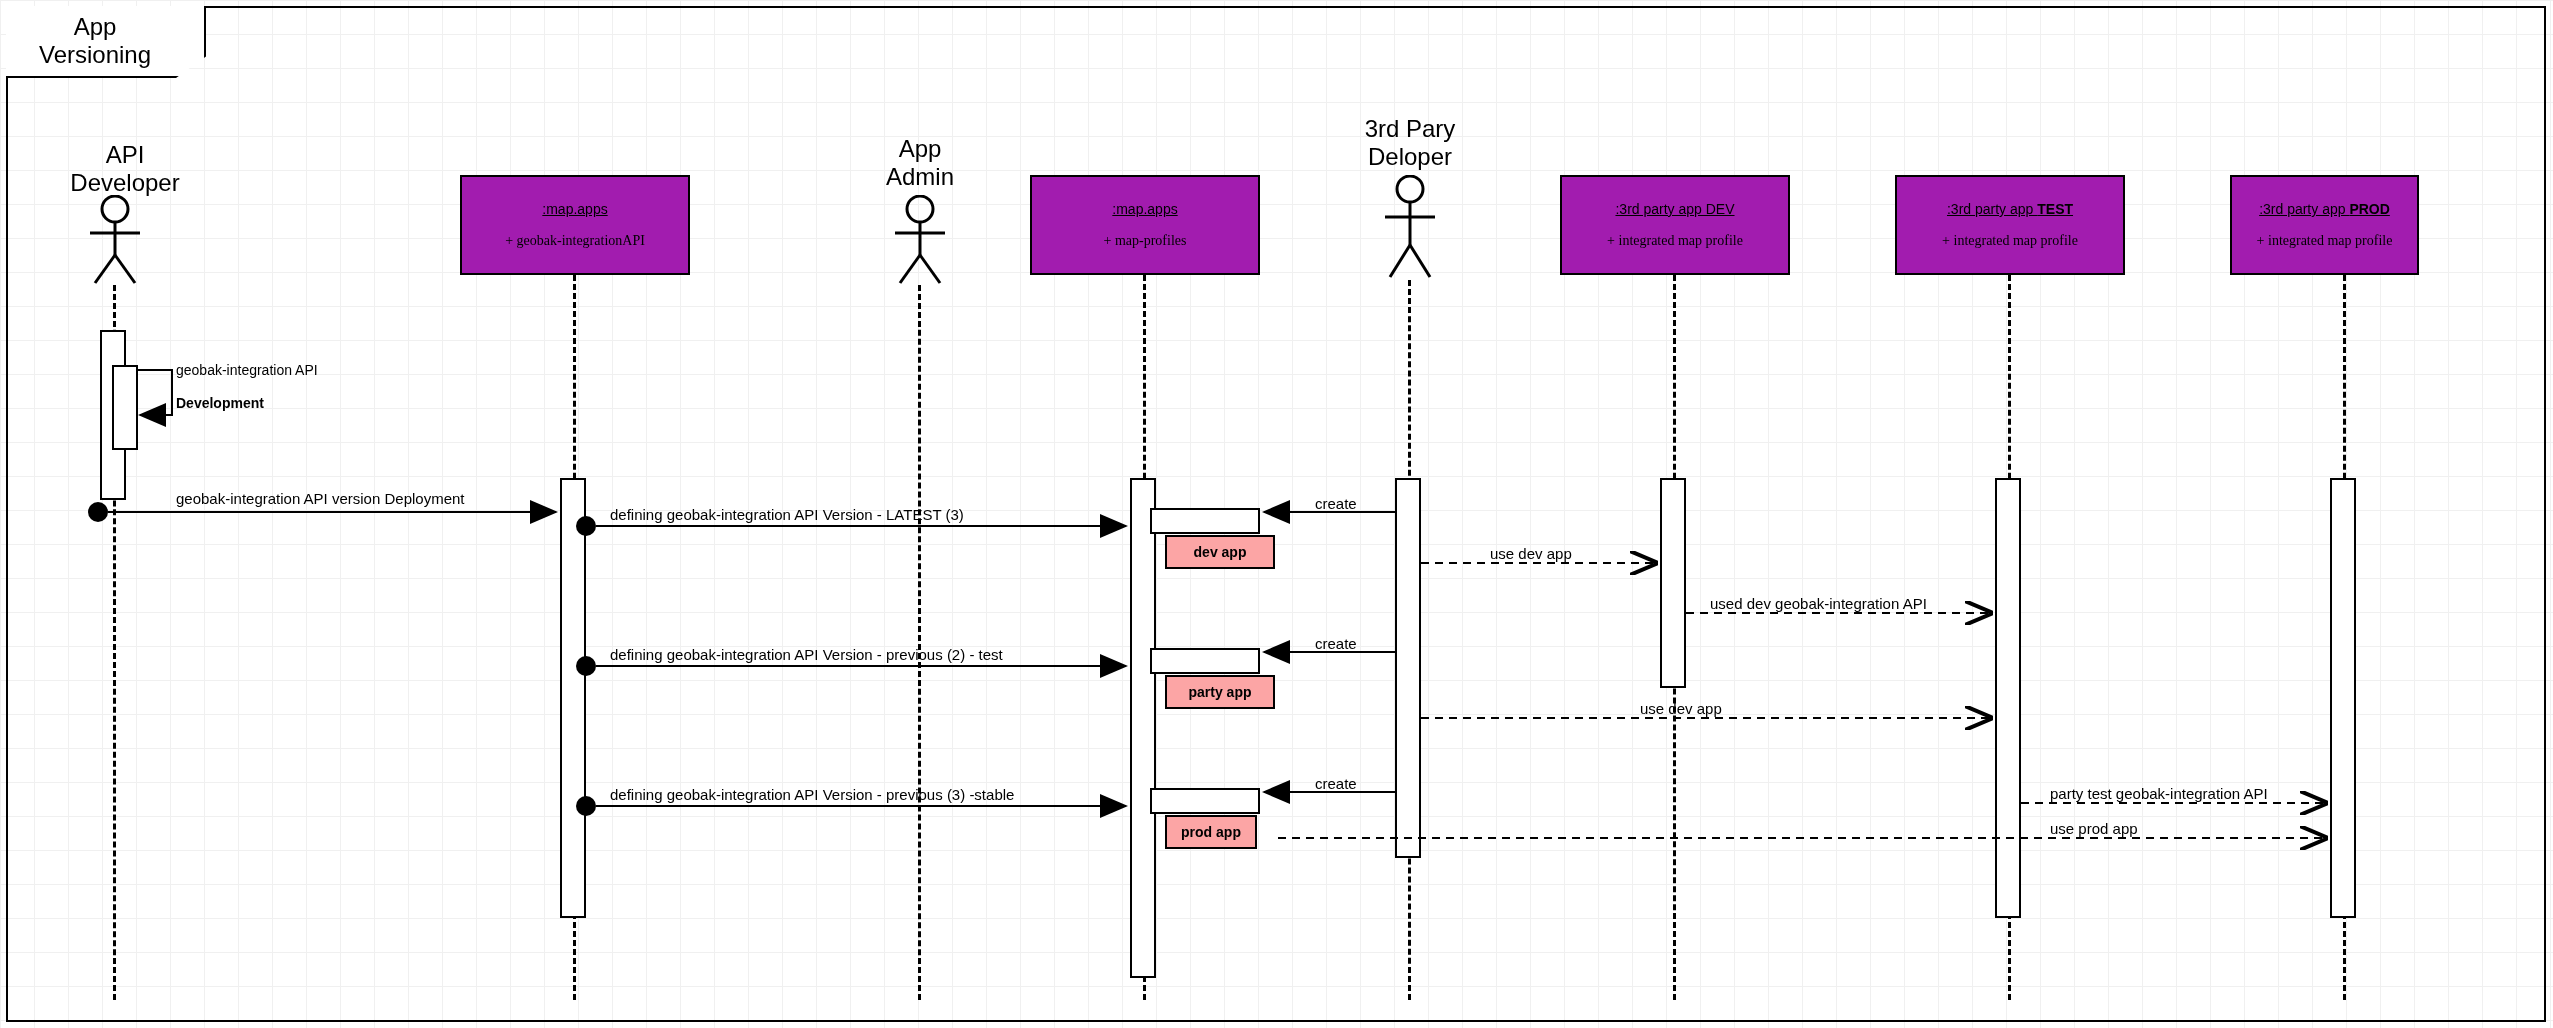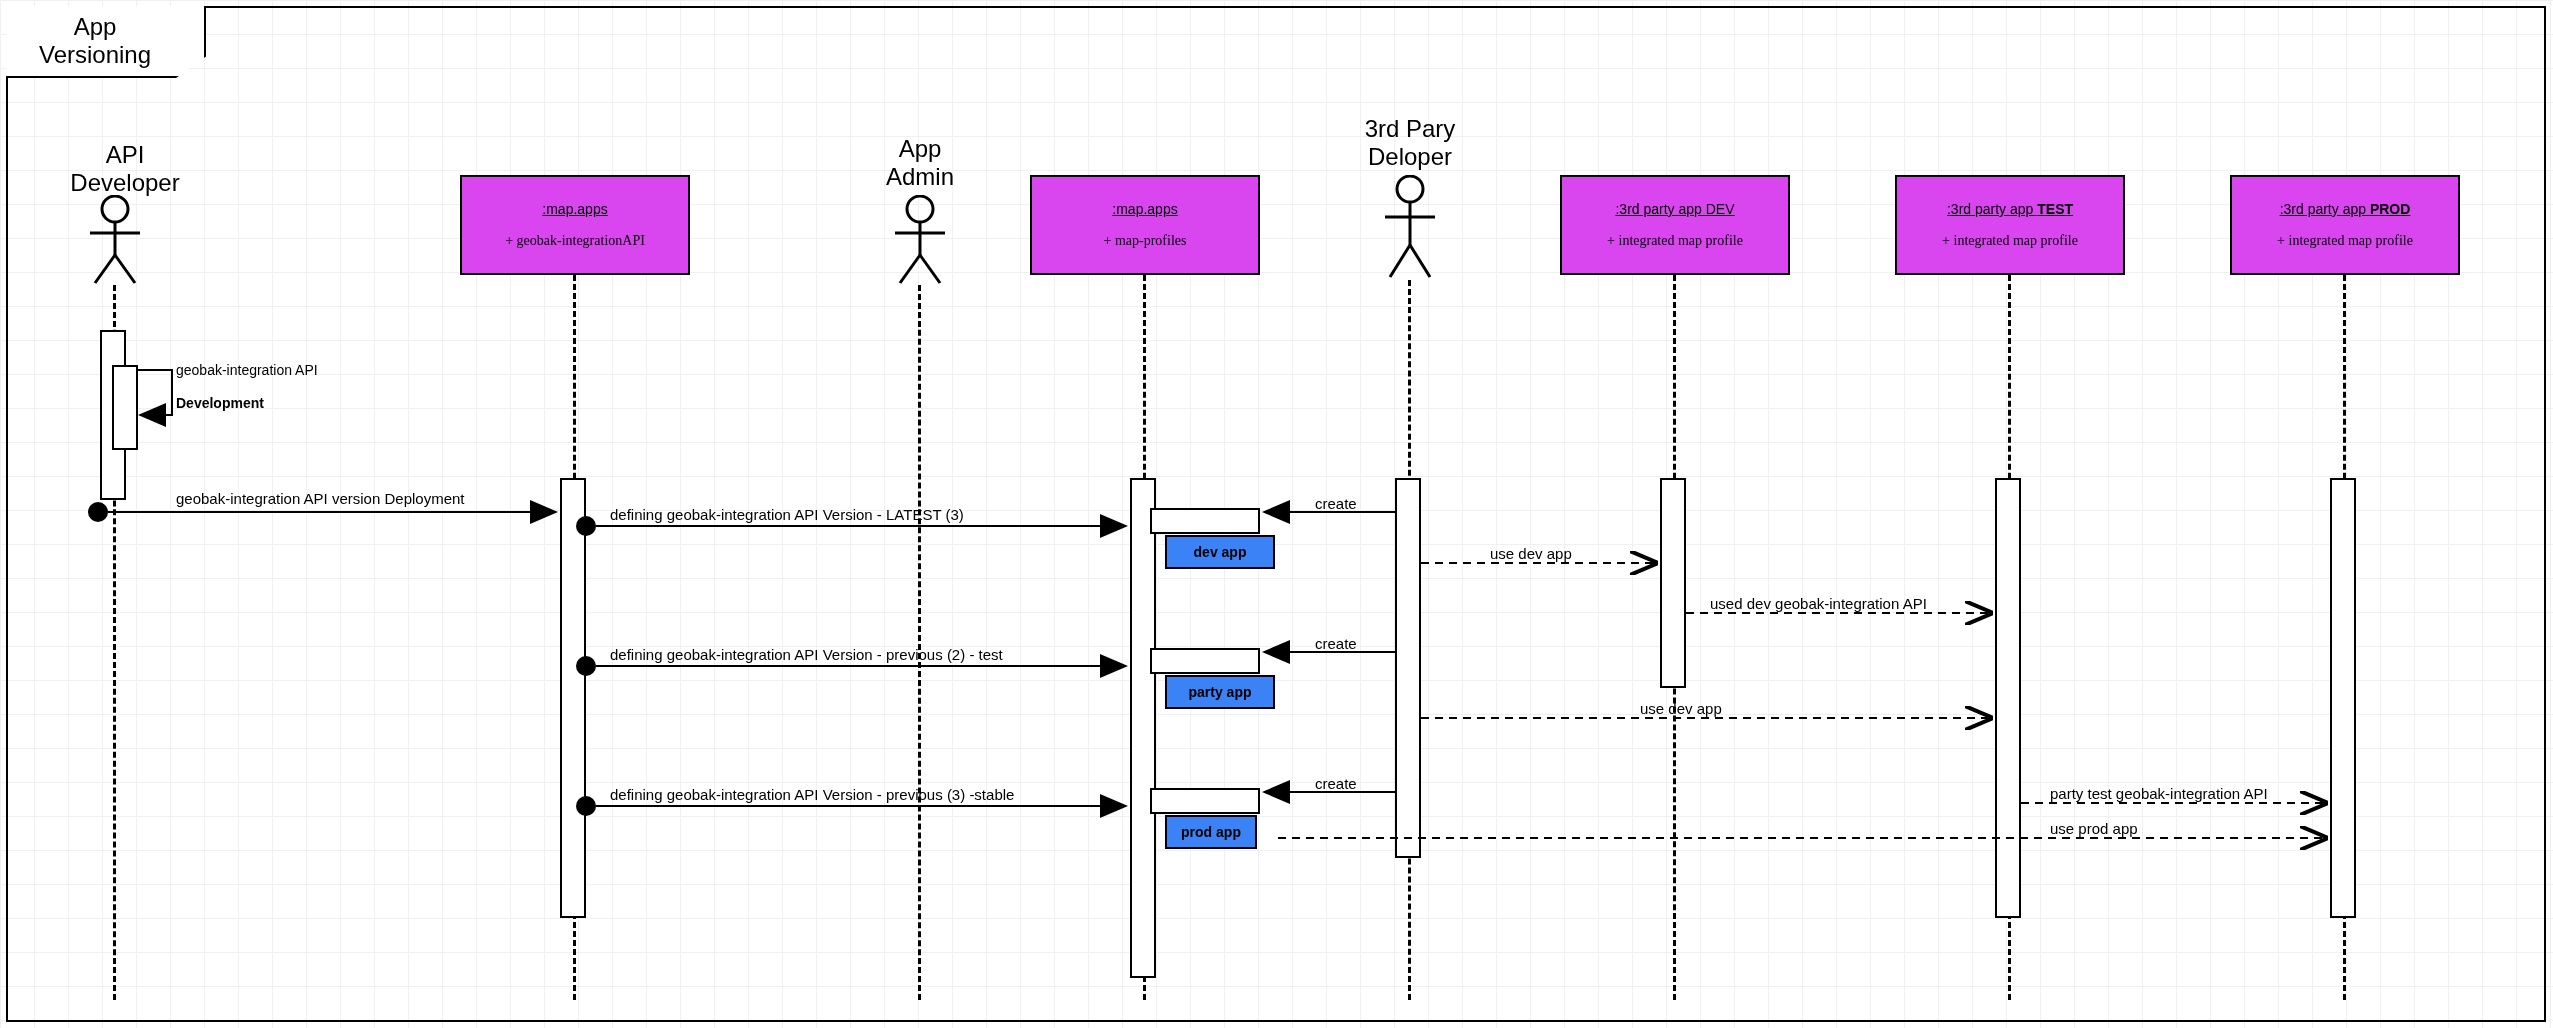--- a/index.html
+++ b/index.html
@@ -47,21 +47,21 @@
     font-size: 24px;
     text-align: center;
     line-height: 1.15;
   }
   .stick {
     position: absolute;
   }
   .obj-box {
     position: absolute;
     border: 2px solid #000;
-    background: #d946ef;
+    background: #a21caf;
     font-size: 14px;
     text-align: center;
     display: flex;
     flex-direction: column;
     align-items: center;
     justify-content: center;
     padding: 6px;
   }
   .obj-box .title { text-decoration: underline; }
   .obj-box .sub { margin-top: 16px; font-family: Liberation Serif, serif; }
@@ -76,21 +76,21 @@
     background: #fff;
   }
   .msg-label {
     position: absolute;
     font-size: 15px;
     white-space: nowrap;
   }
   .small-box {
     position: absolute;
     border: 2px solid #000;
-    background: #3b82f6;
+    background: #fca5a5;
     font-size: 14px;
     font-weight: bold;
     display: flex;
     align-items: center;
     justify-content: center;
   }
   .dot {
     position: absolute;
     width: 20px; height: 20px;
     background: #000;
@@ -156,21 +156,21 @@
   <div class="sub">+ map-profiles</div>
 </div>
 <div class="obj-box" style="left:1560px; top:175px; width:230px; height:100px;">
   <div class="title">:3rd party app DEV</div>
   <div class="sub">+ integrated map profile</div>
 </div>
 <div class="obj-box" style="left:1895px; top:175px; width:230px; height:100px;">
   <div class="title"><span>:3rd party app </span><b>TEST</b></div>
   <div class="sub">+ integrated map profile</div>
 </div>
-<div class="obj-box" style="left:2230px; top:175px; width:230px; height:100px;">
+<div class="obj-box" style="left:2230px; top:175px; width:189px; height:100px;">
   <div class="title"><span>:3rd party app </span><b>PROD</b></div>
   <div class="sub">+ integrated map profile</div>
 </div>
 
 <div class="lifeline" style="left:113px; top:285px; height:715px;"></div>
 <div class="lifeline" style="left:573px; top:275px; height:725px;"></div>
 <div class="lifeline" style="left:918px; top:285px; height:715px;"></div>
 <div class="lifeline" style="left:1143px; top:275px; height:725px;"></div>
 <div class="lifeline" style="left:1408px; top:280px; height:720px;"></div>
 <div class="lifeline" style="left:1673px; top:275px; height:725px;"></div>

